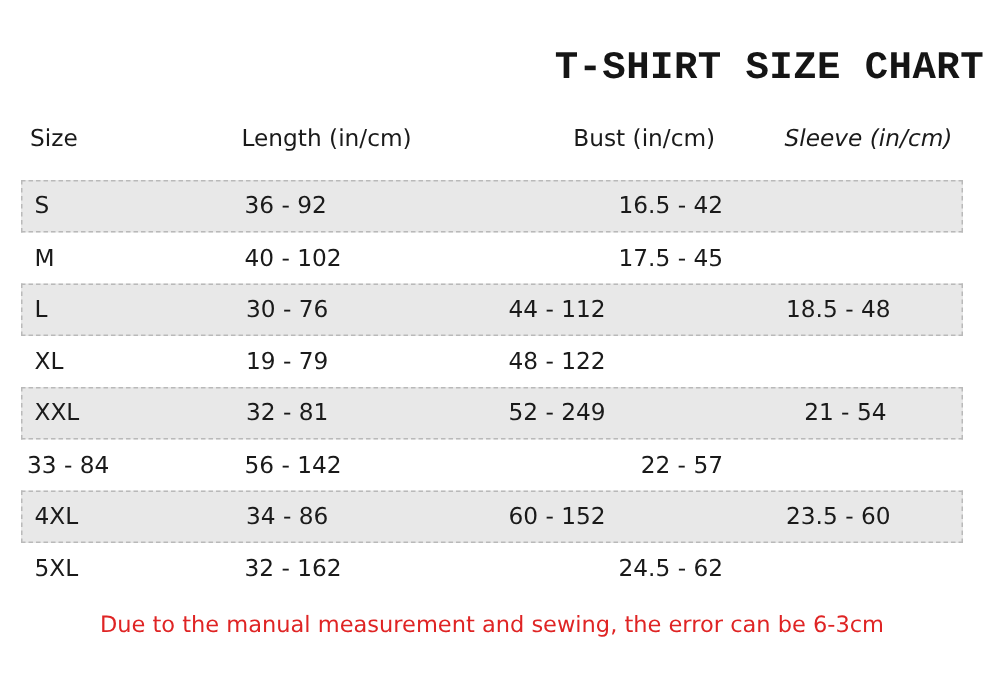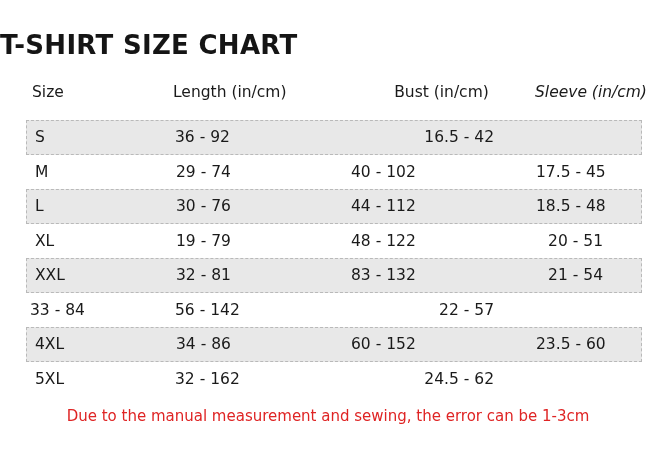--- a/index.html
+++ b/index.html
@@ -7,37 +7,37 @@
   body {
     background: #ffffff;
     font-family: "DejaVu Sans", "Liberation Sans", sans-serif;
     color: #1a1a1a;
     overflow: hidden;
   }
   .page { width: 656px; height: 457px; }
 
   .title {
     margin-top: 30px;
-    text-align: left;
+    text-align: right;
     font-size: 26px;
     line-height: 30px;
     font-weight: 700;
     color: #151515;
     letter-spacing: 0.3px;
+    font-family: Liberation Mono, monospace;
   }
 
   .size-table { margin: 18px 14px 0 14px; }
 
   .row {
     display: grid;
     grid-template-columns: 146px 176px 187px 109px;
     align-items: center;
     height: 34.5px;
     border: 1px dashed transparent;
-    margin-left: 12px;
   }
   .row.header {
     height: 28px;
     margin-bottom: 14px;
     border: none;
     font-size: 15px;
   }
   .row.shaded {
     background: #e8e8e8;
     border: 1px dashed #b9b9b9;
@@ -82,43 +82,41 @@
     </div>
 
     <div class="row shaded">
       <div class="cell c1">S</div>
       <div class="cell c3">36 - 92</div>
       <div class="cell c4">16.5 - 42</div>
     </div>
 
     <div class="row">
       <div class="cell c1">M</div>
-      <div class="cell c2">29 - 74</div>
       <div class="cell c3">40 - 102</div>
       <div class="cell c4">17.5 - 45</div>
     </div>
 
     <div class="row shaded">
       <div class="cell c1">L</div>
       <div class="cell c2">30 - 76</div>
       <div class="cell c3">44 - 112</div>
       <div class="cell c4">18.5 - 48</div>
     </div>
 
     <div class="row">
       <div class="cell c1">XL</div>
       <div class="cell c2">19 - 79</div>
       <div class="cell c3">48 - 122</div>
-      <div class="cell c4">20 - 51</div>
     </div>
 
     <div class="row shaded">
       <div class="cell c1">XXL</div>
       <div class="cell c2">32 - 81</div>
-      <div class="cell c3">83 - 132</div>
+      <div class="cell c3">52 - 249</div>
       <div class="cell c4">21 - 54</div>
     </div>
 
     <div class="row">
       <div class="cell c2">33 - 84</div>
       <div class="cell c3">56 - 142</div>
       <div class="cell c4">22 - 57</div>
     </div>
 
     <div class="row shaded">
@@ -129,15 +127,15 @@
     </div>
 
     <div class="row">
       <div class="cell c1">5XL</div>
       <div class="cell c3">32 - 162</div>
       <div class="cell c4">24.5 - 62</div>
     </div>
 
   </div>
 
-  <div class="note">Due to the manual measurement and sewing, the error can be 1-3cm</div>
+  <div class="note">Due to the manual measurement and sewing, the error can be 6-3cm</div>
 
 </div>
 
 </body></html>

